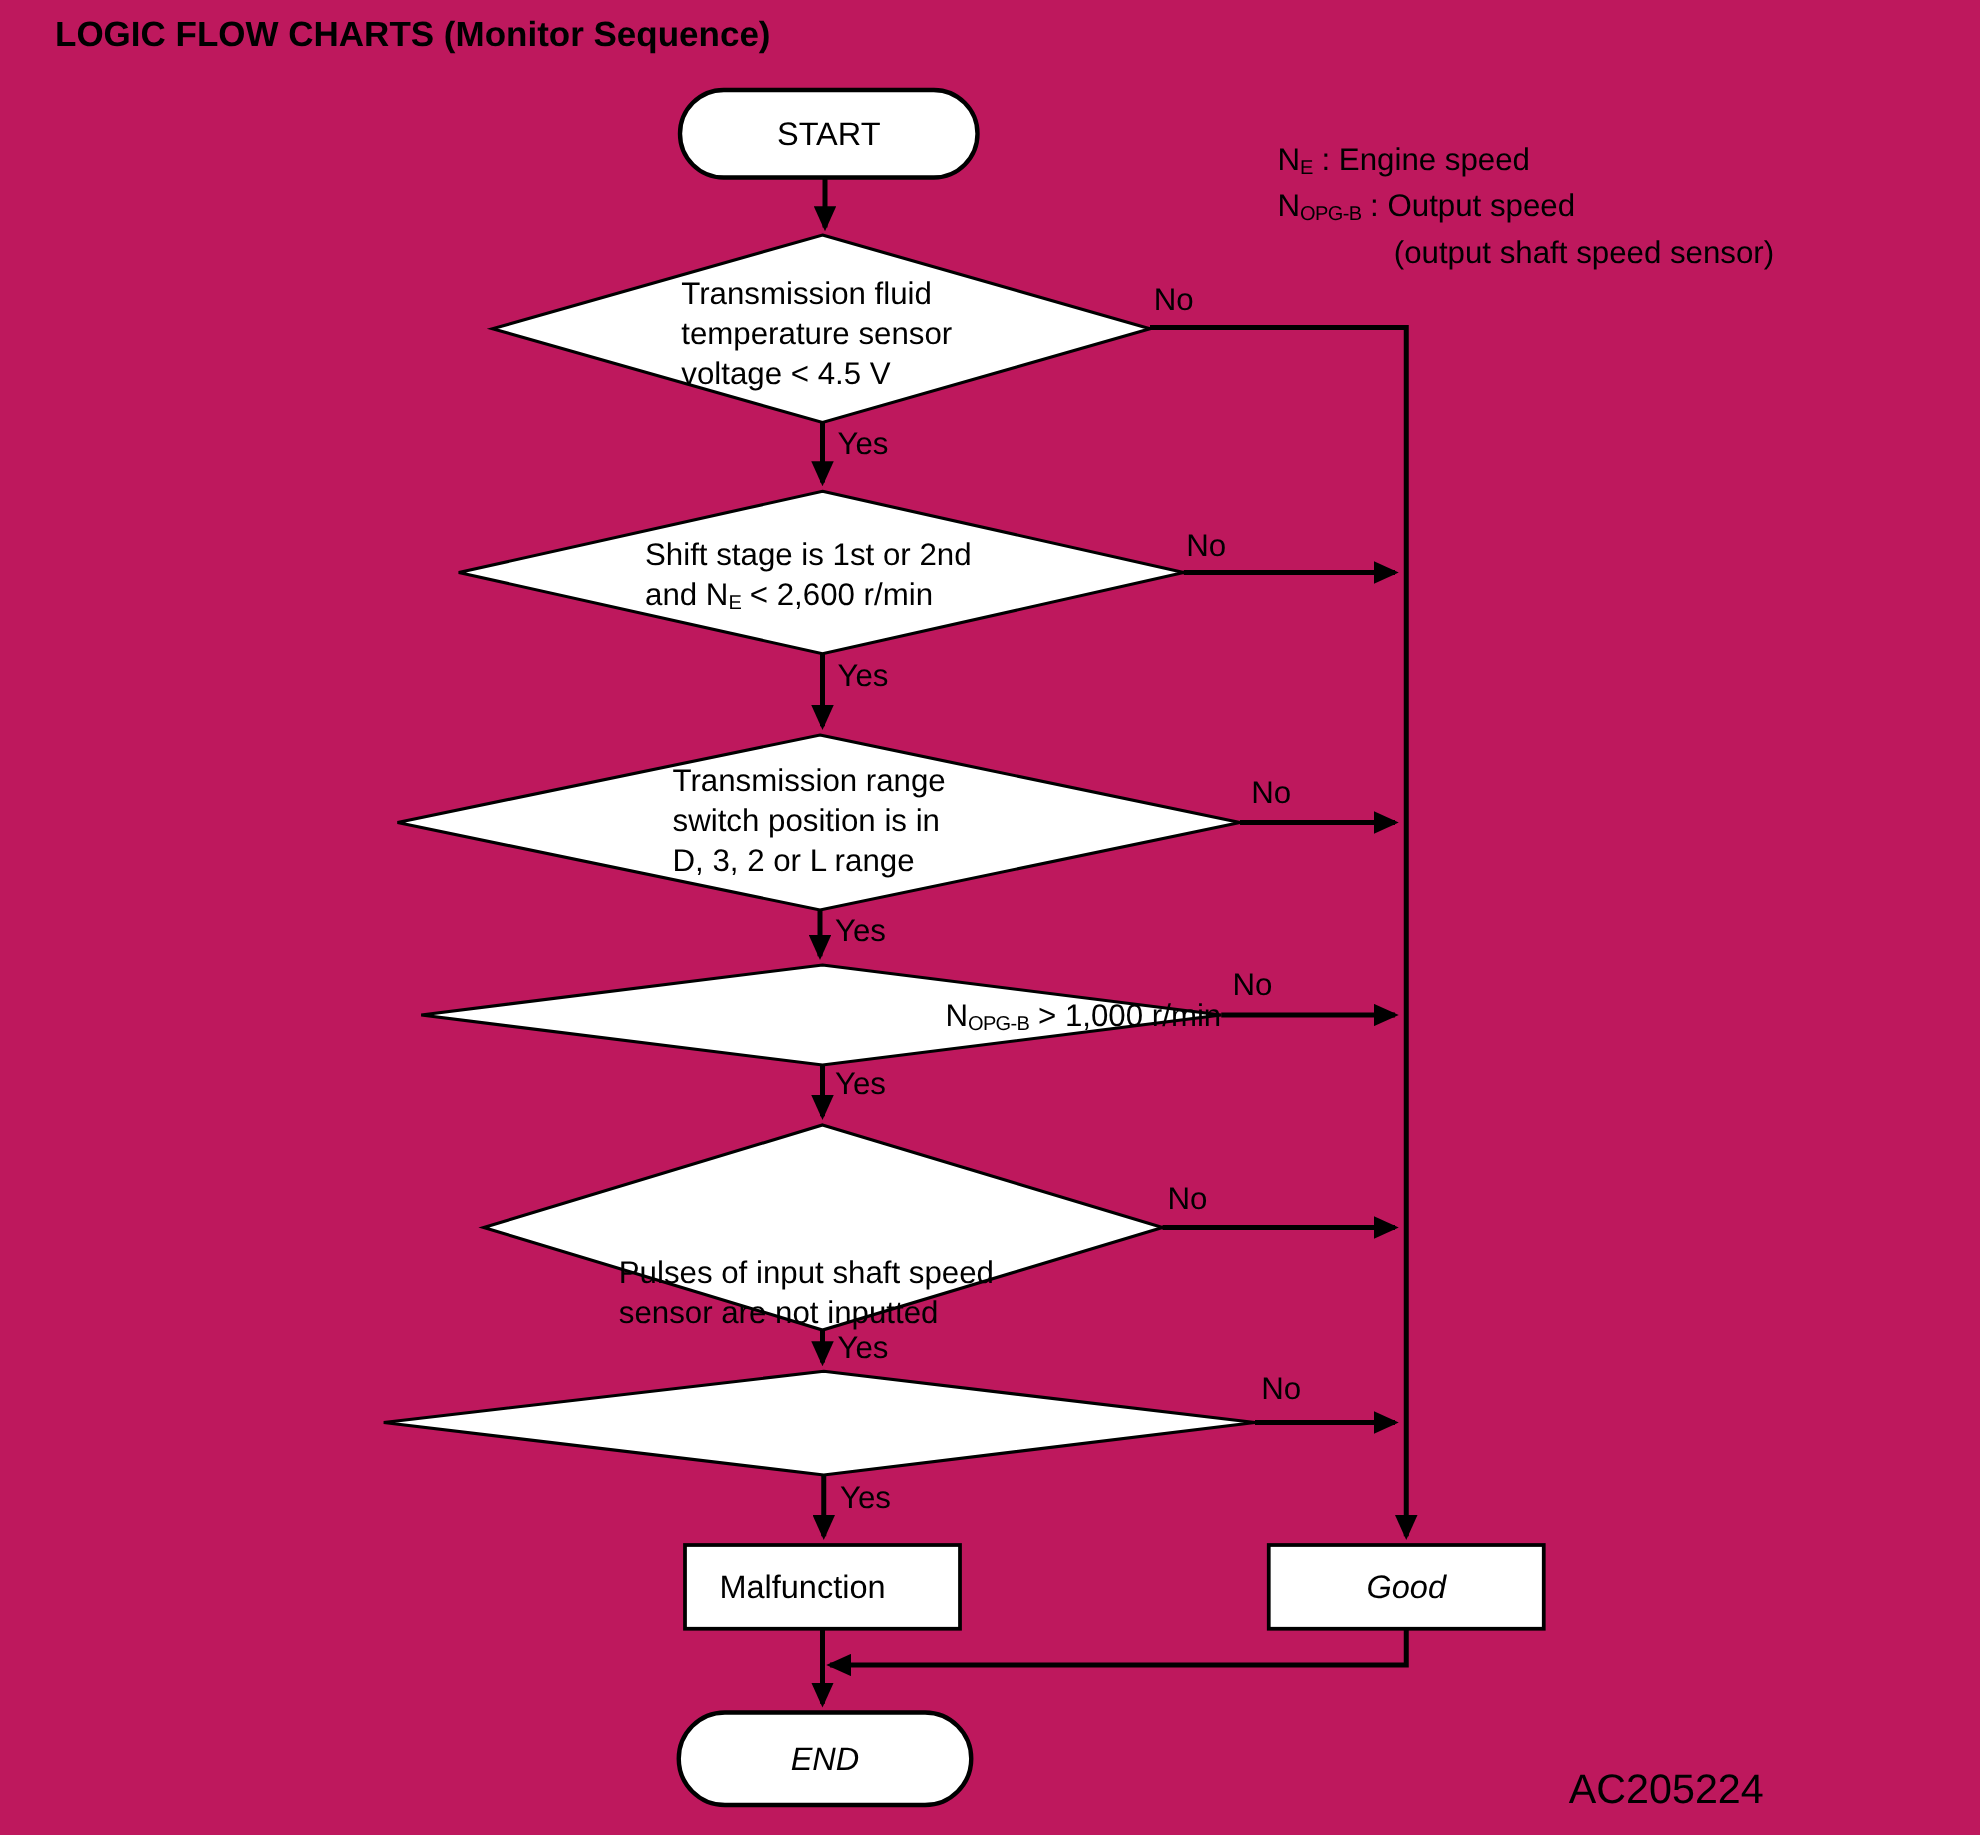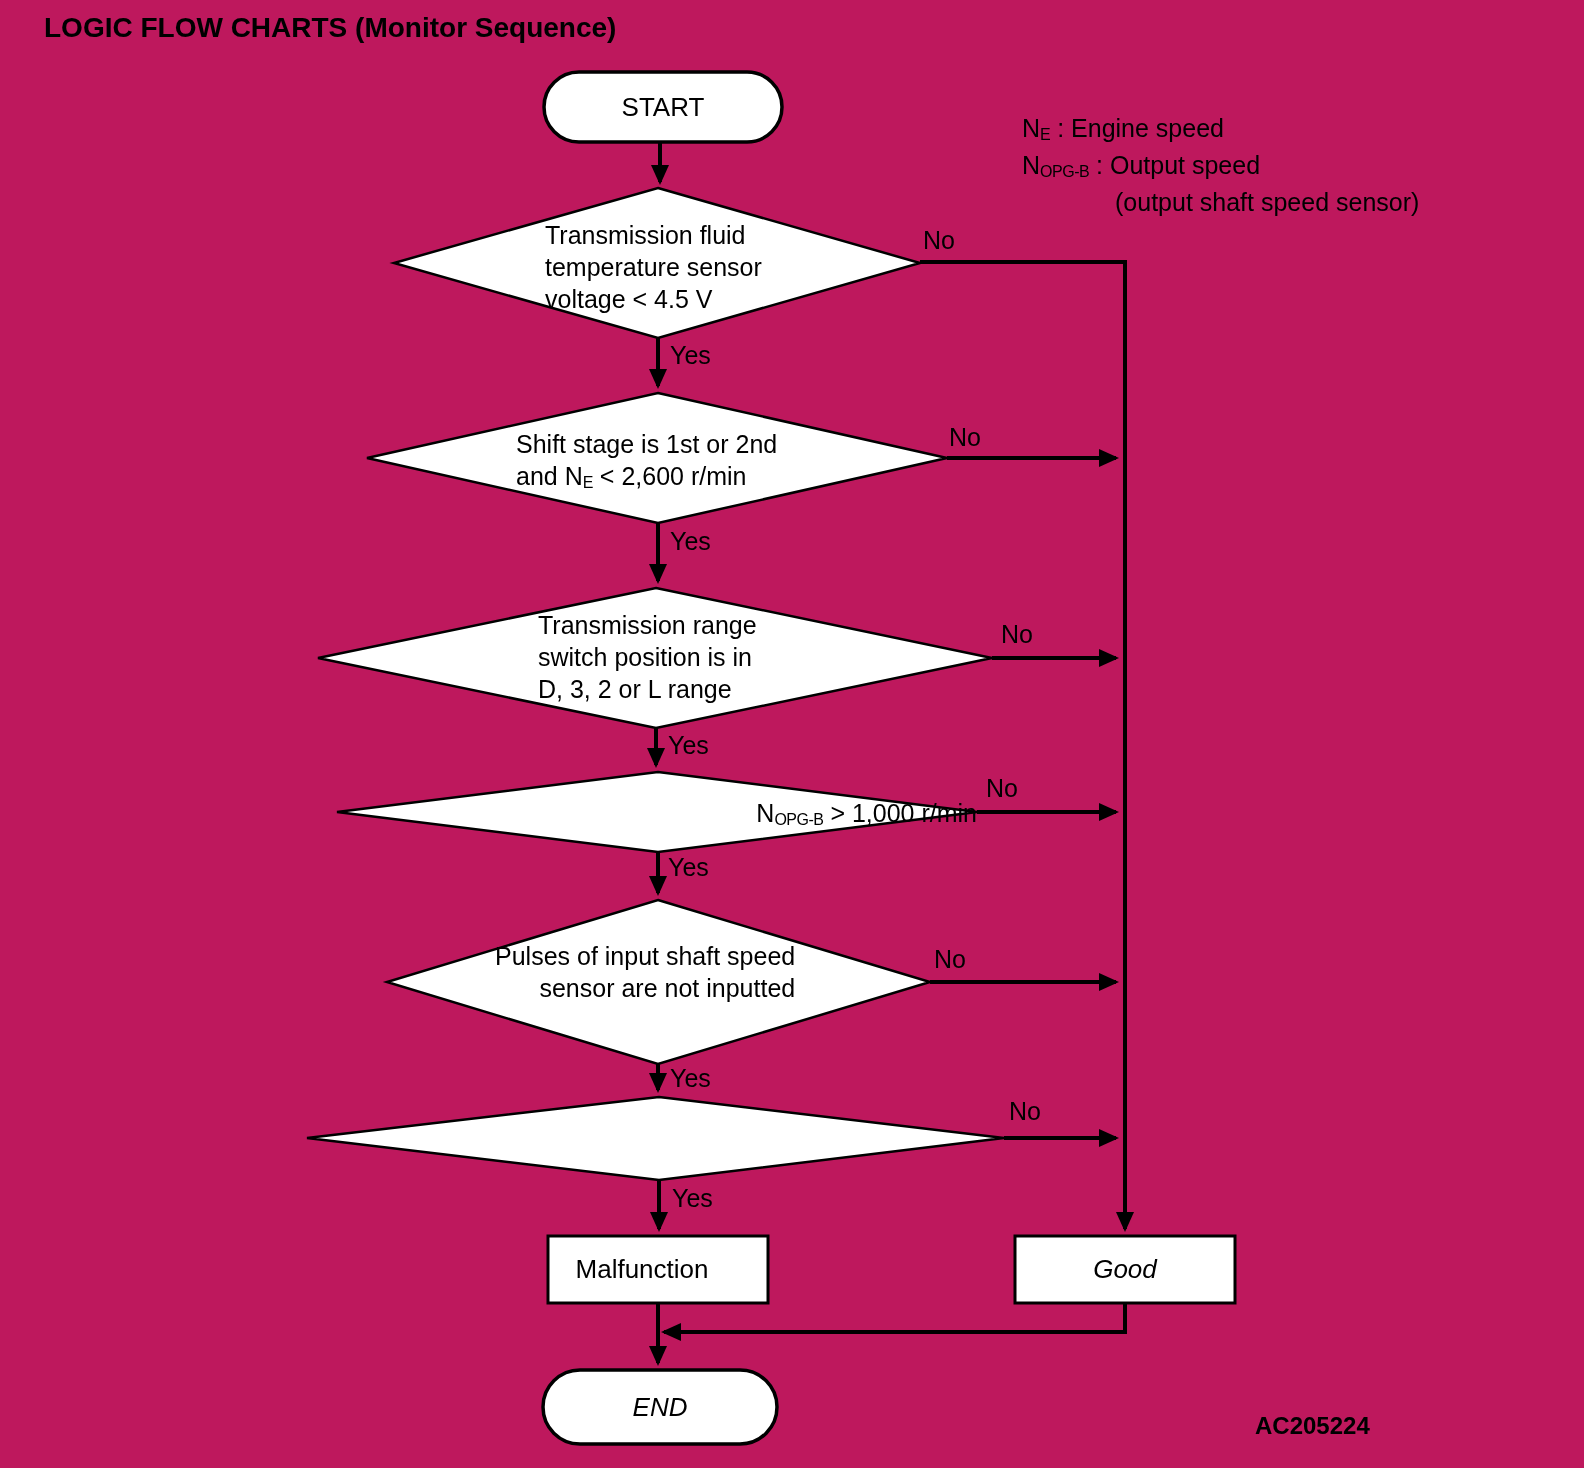--- a/index.html
+++ b/index.html
@@ -51,22 +51,22 @@
     font-size: 25px;
     line-height: 31px;
     white-space: nowrap;
   }
   .legend .row { display: block; }
   .legend .indent { padding-left: 93px; }
   .center-line { text-align: right; }
   .figure-code {
     position: absolute;
     left: 1255px; top: 1412px;
-    font-size: 24px;
-    font-weight: bold;
+    font-size: 33px;
+    font-weight: normal;
     white-space: nowrap;
   }
 </style>
 </head>
 <body>
 
 <div class="canvas">
 
   <div class="page-title">LOGIC FLOW CHARTS (Monitor Sequence)</div>
 
@@ -128,21 +128,21 @@
   <div class="txt" style="left:538px; top:609px;">
     <span>Transmission range</span>
     <span>switch position is in</span>
     <span>D, 3, 2 or L range</span>
   </div>
 
   <div class="txt center-line" style="left:337px; top:797px; width:640px;">
     <span class="inline-parts"><span>N</span><span class="sub">OPG-B</span><span> &gt; 1,000 r/min</span></span>
   </div>
 
-  <div class="txt" style="left:495px; top:940px;text-align:right;">
+  <div class="txt" style="left:495px; top:1002px;">
     <span>Pulses of input shaft speed</span>
     <span>sensor are not inputted</span>
   </div>
 
 
   <div class="nodebox" style="left:548px; top:1236px; width:188px; height:67px;">Malfunction</div>
   <div class="nodebox" style="left:1015px; top:1236px; width:220px; height:67px;font-style:italic;">Good</div>
   <div class="nodebox" style="left:543px; top:1370px; width:234px; height:74px;font-style:italic;">END</div>
 
   <div class="branch-label" style="left:670px; top:341px;">Yes</div>

